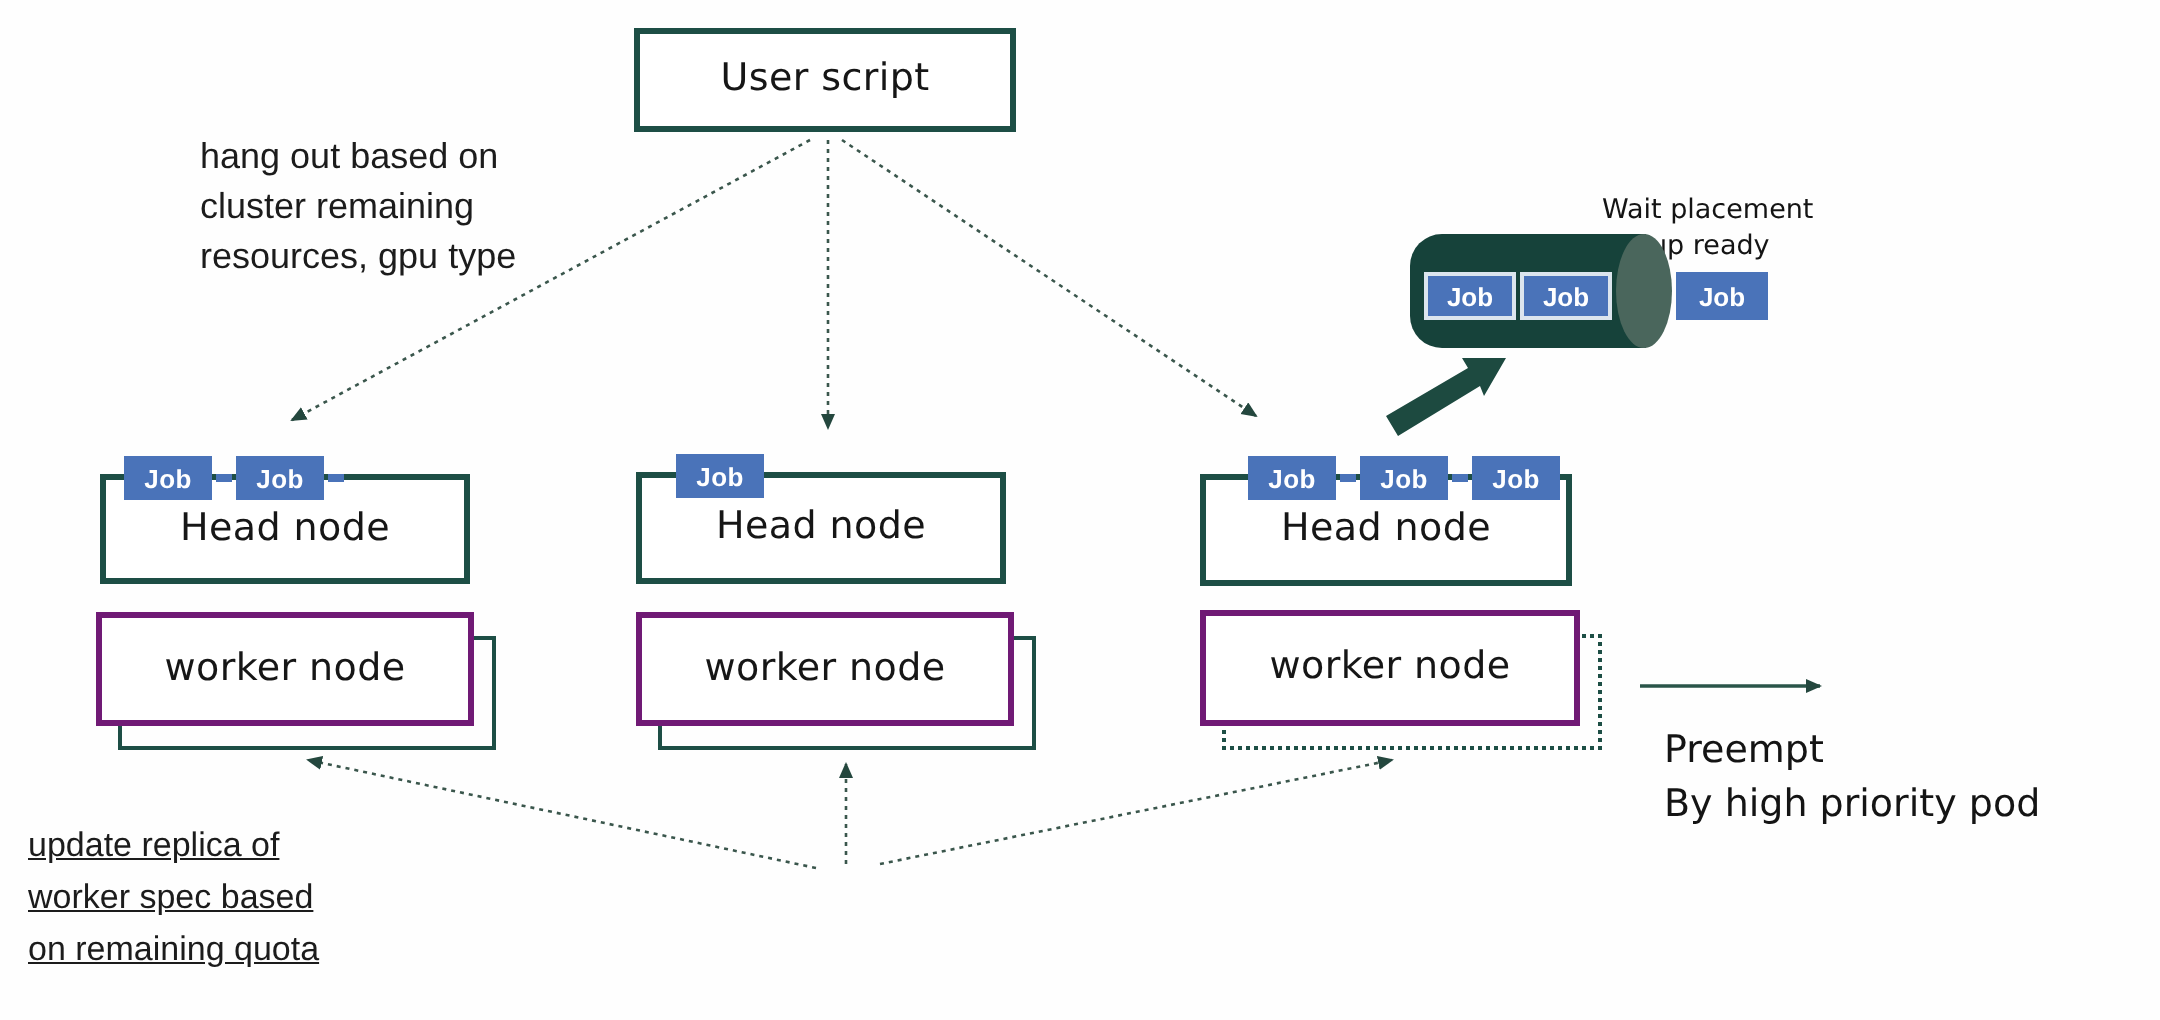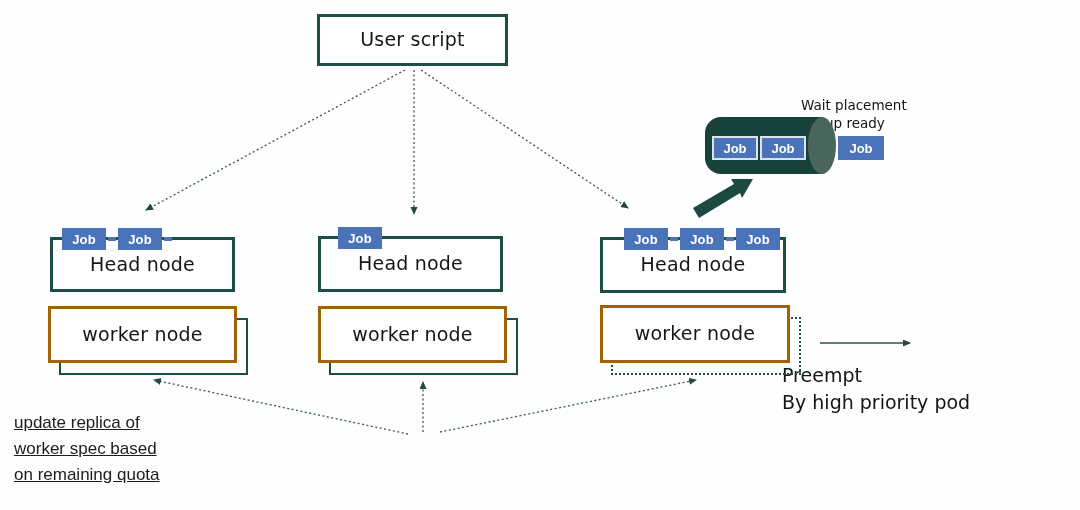--- a/index.html
+++ b/index.html
@@ -25,30 +25,30 @@
   }
   .dash{width:8px;height:4px;background:#4a73b9;margin:0 2px;}
   .worker{position:absolute;}
   .worker-back{
     position:absolute;left:11px;top:12px;right:-11px;bottom:-12px;
     border:2.5px solid #1d4e45;box-sizing:border-box;background:transparent;z-index:1;
   }
   .worker-back.dotted{border:2.5px dotted #1d4e45;}
   .worker-front{
     position:absolute;left:0;top:0;width:100%;height:100%;z-index:2;
-    background:#ffffff;border:3px solid #a16207;box-sizing:border-box;
+    background:#ffffff;border:3px solid #701a75;box-sizing:border-box;
     display:flex;align-items:center;justify-content:center;
   }
   .annotation{
     position:absolute;white-space:pre-line;color:#1c1c1c;
   }
   .ann-hang{left:100px;top:66px;font-size:18px;line-height:25px;}
   .ann-update{left:14px;top:410px;font-size:17px;line-height:26px;text-decoration:underline;}
   .ann-wait{left:801px;top:96px;font-size:13.5px;line-height:18px;font-family:"DejaVu Sans","Liberation Sans",sans-serif;color:#141414;}
-  .ann-preempt{left:782px;top:362px;font-size:19px;line-height:27px;font-family:"DejaVu Sans","Liberation Sans",sans-serif;color:#141414;}
+  .ann-preempt{left:832px;top:362px;font-size:19px;line-height:27px;font-family:"DejaVu Sans","Liberation Sans",sans-serif;color:#141414;}
   .cylinder-body{
     position:absolute;left:705px;top:117px;width:118px;height:57px;
     background:#16423a;border-radius:16px 0 0 16px;z-index:1;
   }
   .cylinder-cap{
     position:absolute;left:808px;top:117px;width:28px;height:57px;border-radius:50%;
     background:#4a665c;z-index:2;
   }
   .pg-job{
     position:absolute;width:46px;height:24px;z-index:3;background:#4a73b9;color:#fff;
@@ -79,20 +79,23 @@
 
     <path d="M820,343 L910,343" fill="none" stroke="#2a5549" stroke-width="1.7" marker-end="url(#ah)"></path>
 
     <polygon points="693,208 734,184 731,179 753,179 742,198 740,193 699,218" fill="#1d4a40"></polygon>
   </svg>
 
   <div class="node" style="left:317px;top:14px;width:191px;height:52px">
     <span class="node-label">User script</span>
   </div>
 
+  <div class="annotation ann-hang">hang out based on
+cluster remaining
+resources, gpu type</div>
 
   <div class="node" style="left:50px;top:237px;width:185px;height:55px">
     <div class="jobs-row" style="left:9px">
       <span class="job">Job</span>
       <span class="dash"></span>
       <span class="job">Job</span>
       <span class="dash"></span>
     </div>
     <span class="node-label">Head node</span>
   </div>

